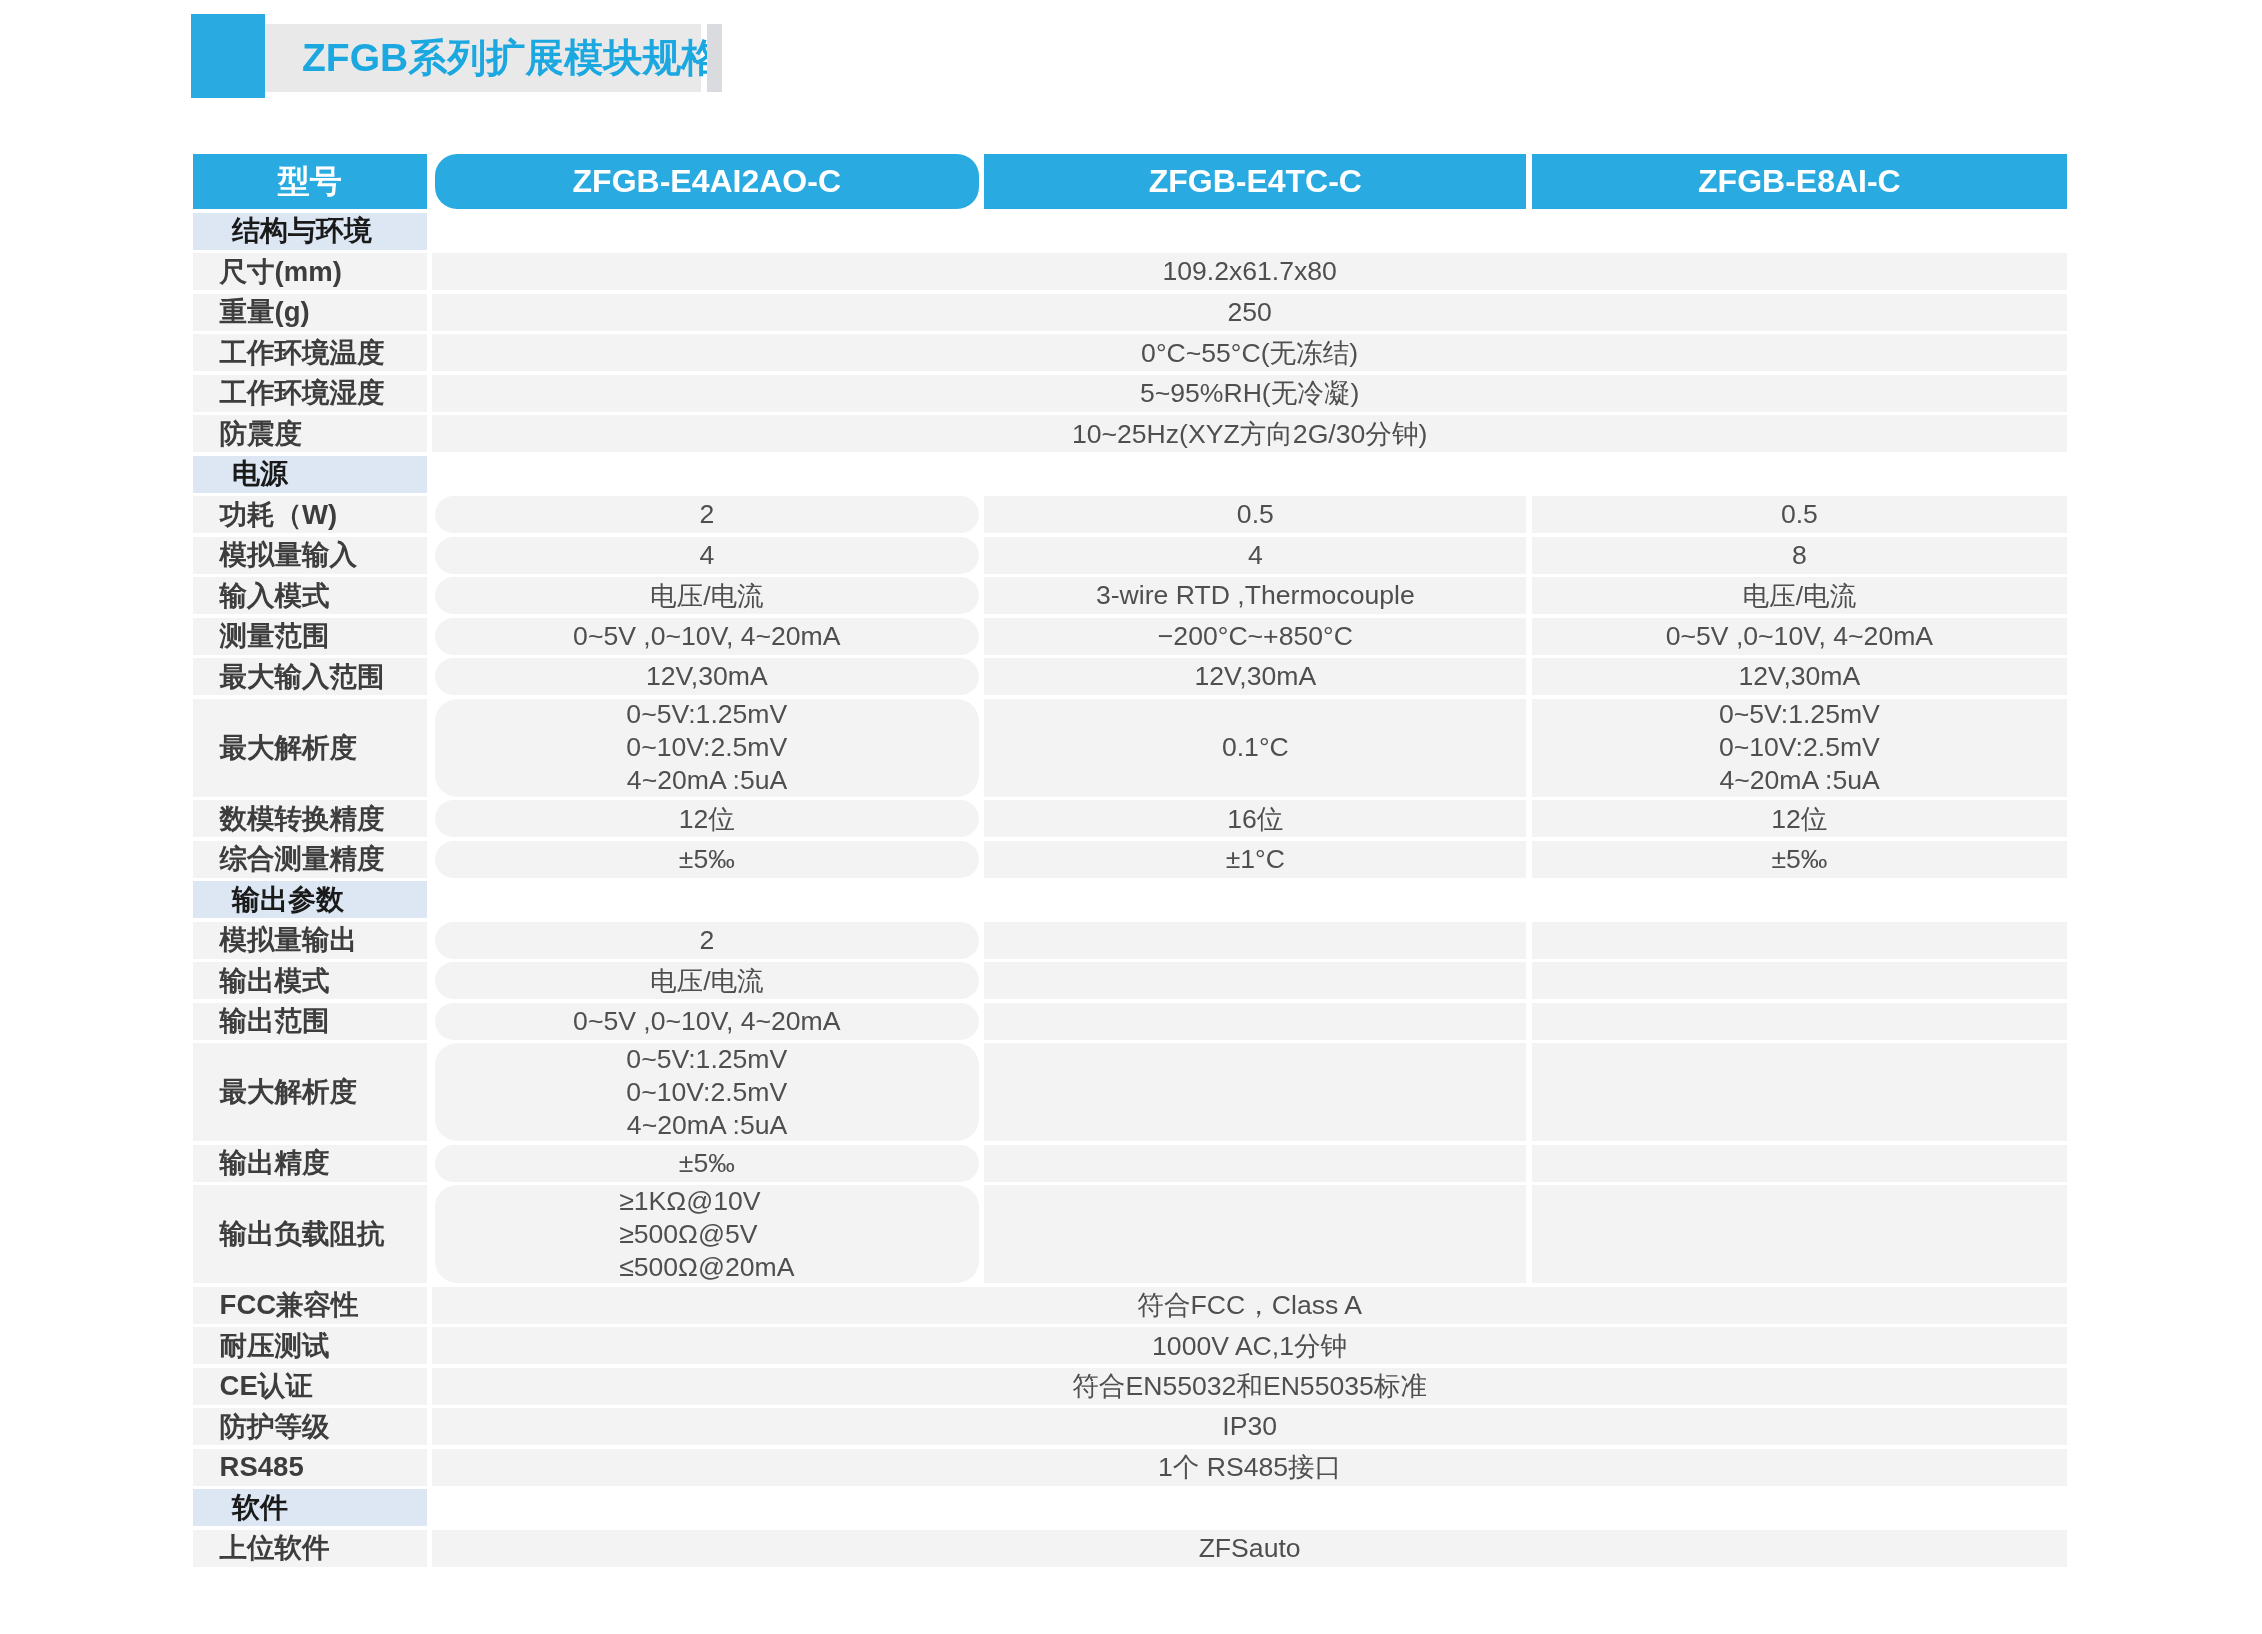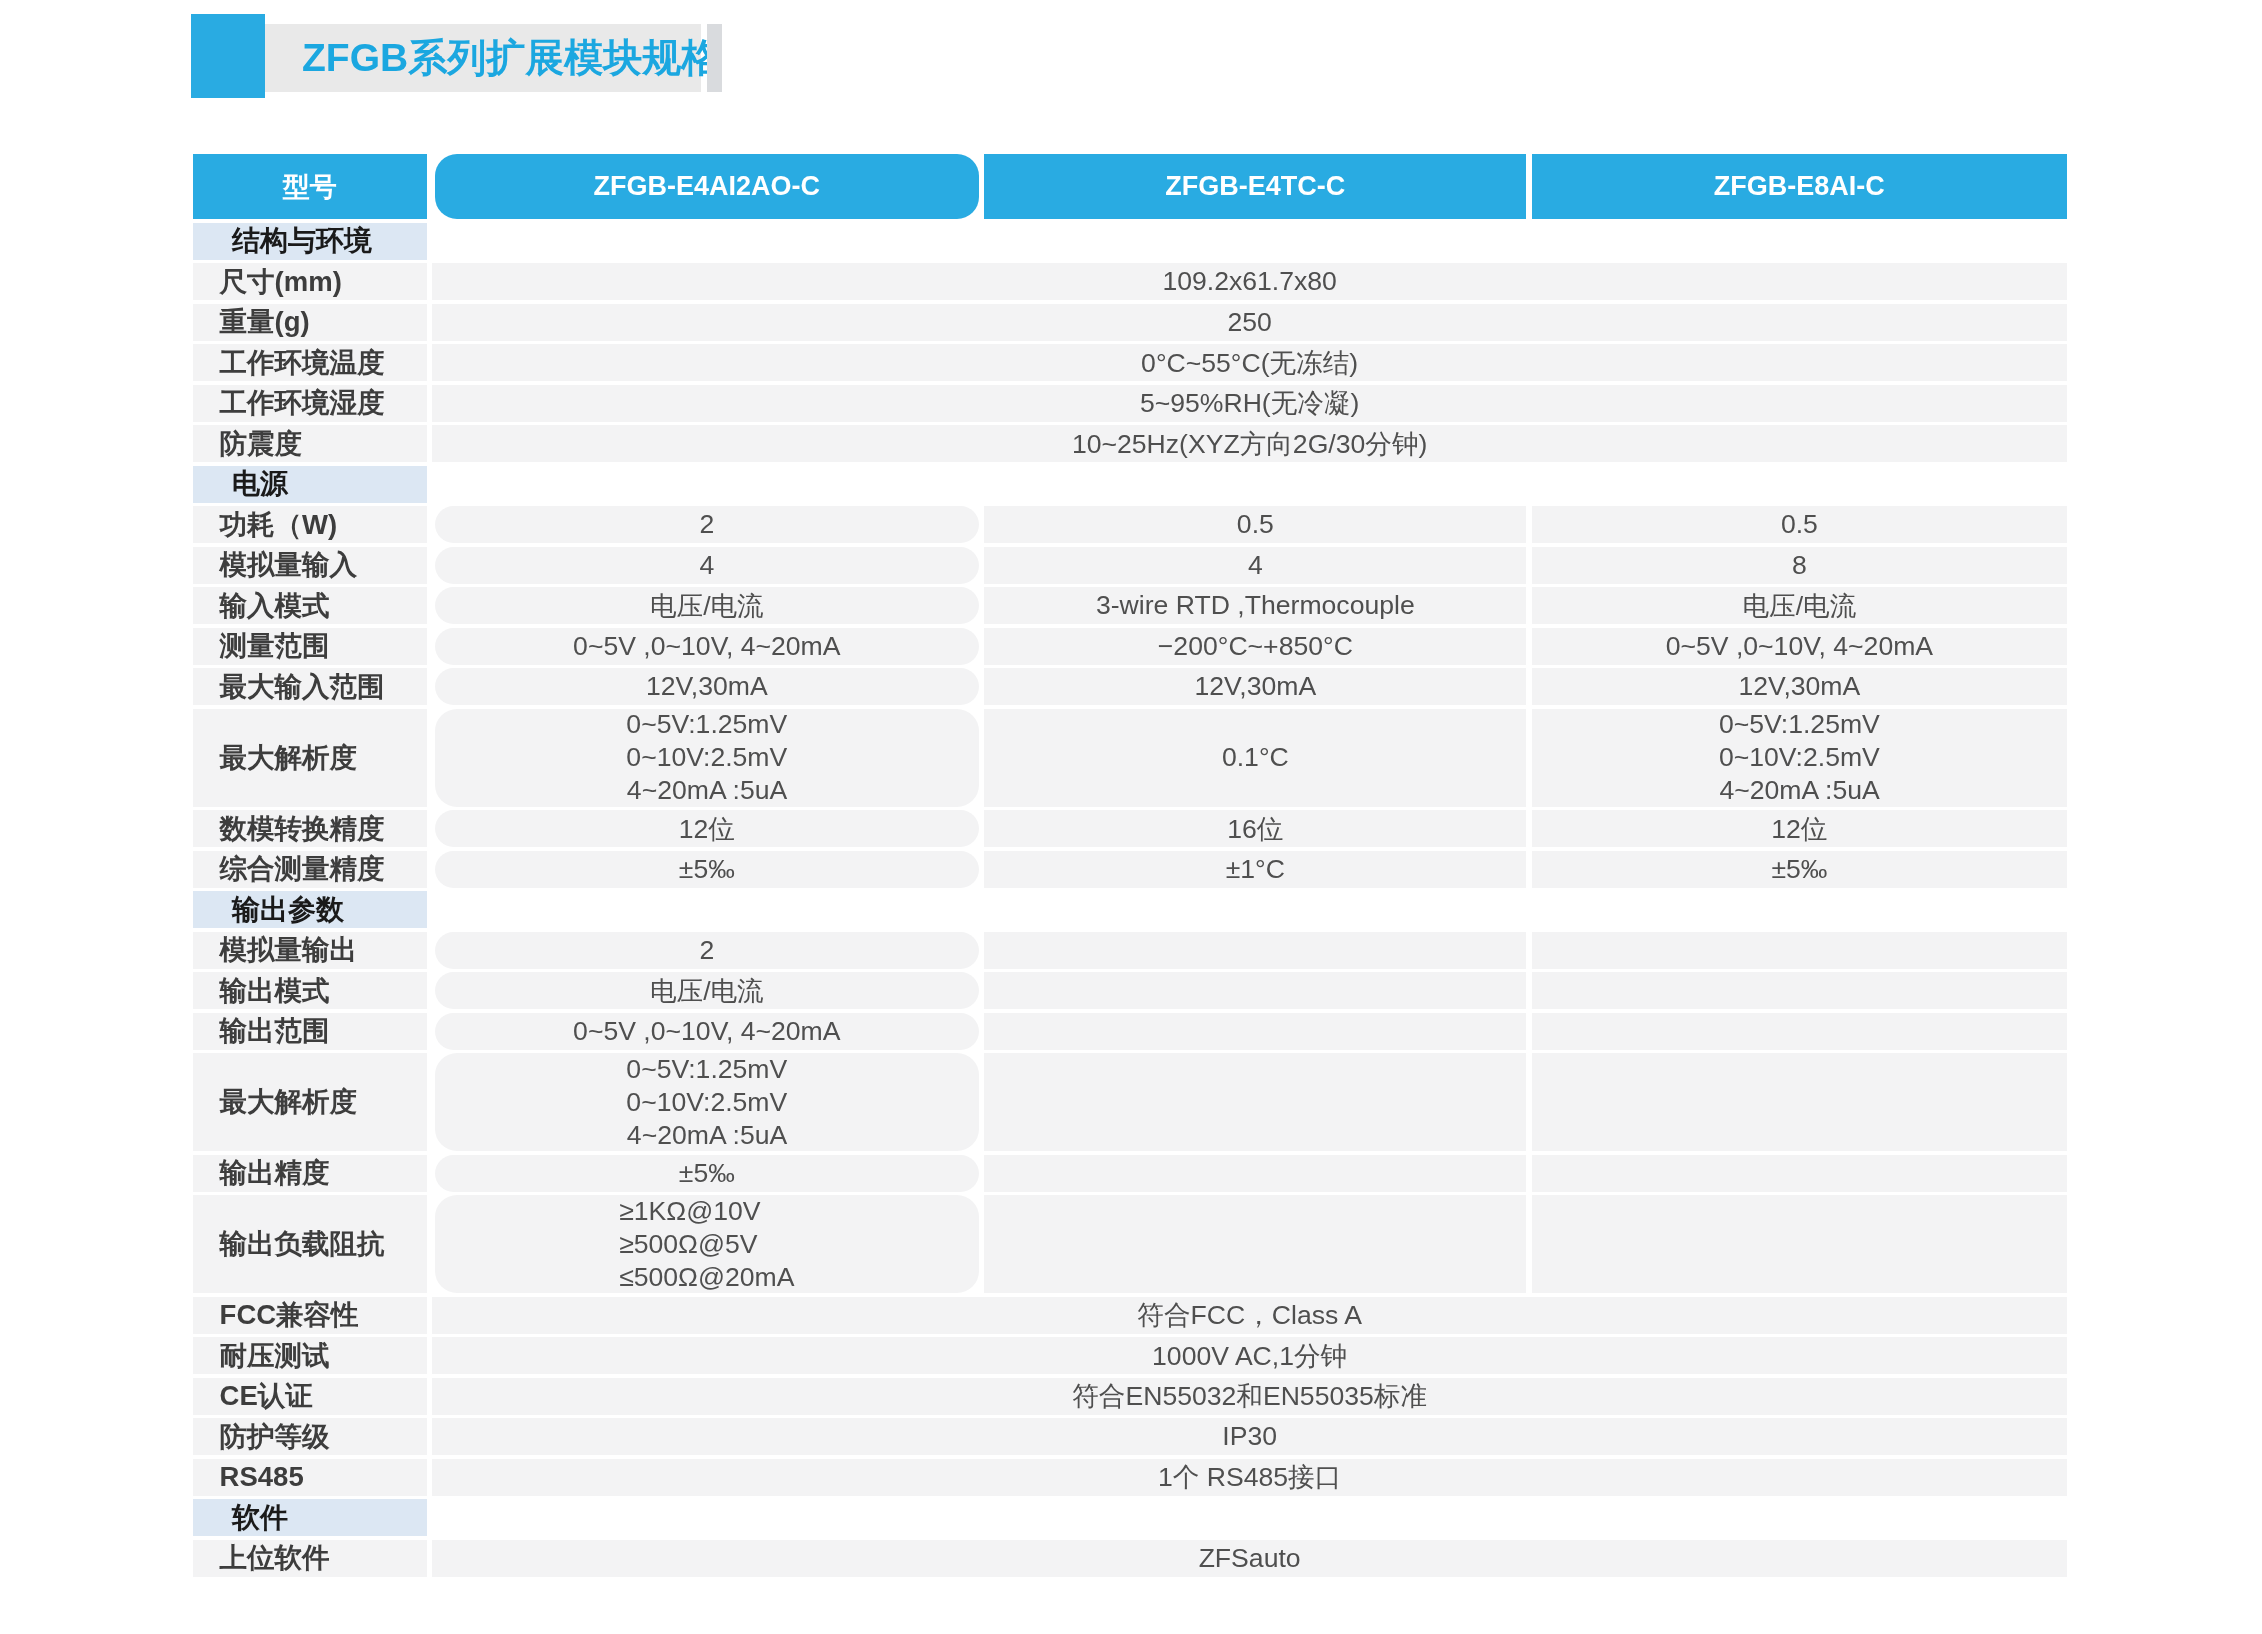--- a/index.html
+++ b/index.html
@@ -47,21 +47,21 @@
   .c1 { width:545px; margin-left:8px;border-radius:22px; }
   .c2 { width:543px; margin-left:5.3px; }
   .c3 { width:536px; margin-left:5.3px; }
   .c-span { width:1635px; margin-left:5.3px; }
   .h42 .cell { height:37px; }
   .h110 .cell { height:98px; }
 
   
   .thead .cell {
     background:#29abe2; color:#ffffff; font-weight:bold;
-    font-size:27px; height:65px;
+    font-size:32px; height:55px;
   }
   .thead .c-label { justify-content:center; padding-left:0; text-align:center; }
 
   
   .tsection .cell {
     background:#dce7f3; color:#1a1a1a; font-weight:bold;
     font-size:28px; height:37px; width:234px;
     justify-content:flex-start; padding-left:39px; text-align:left;
   }
 

